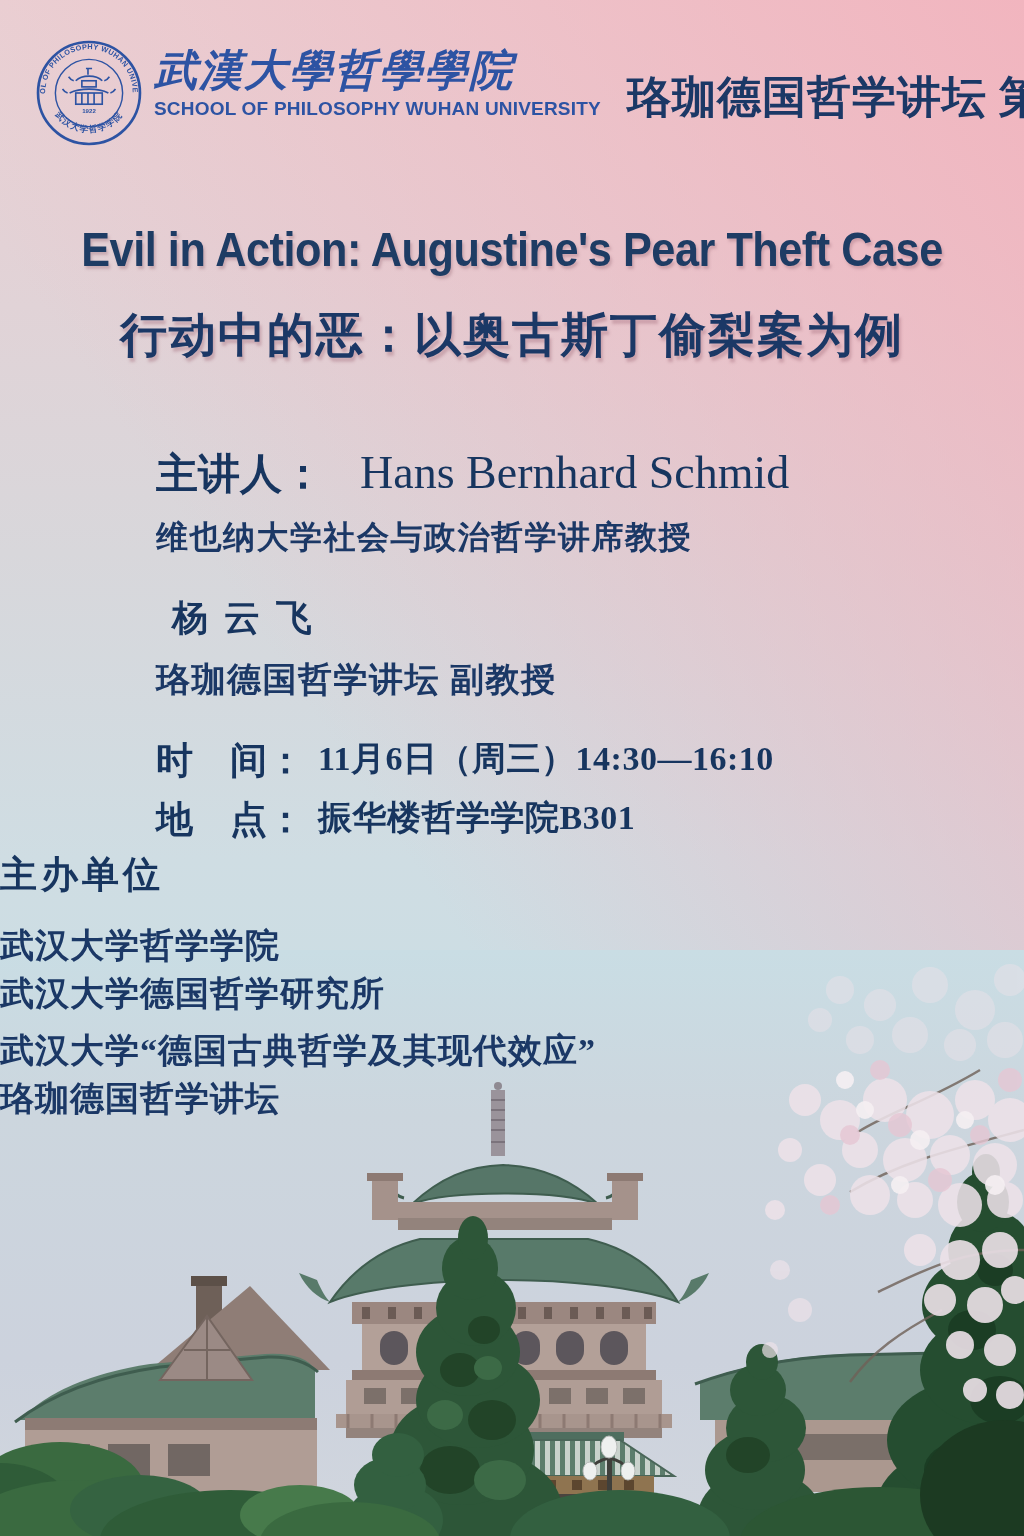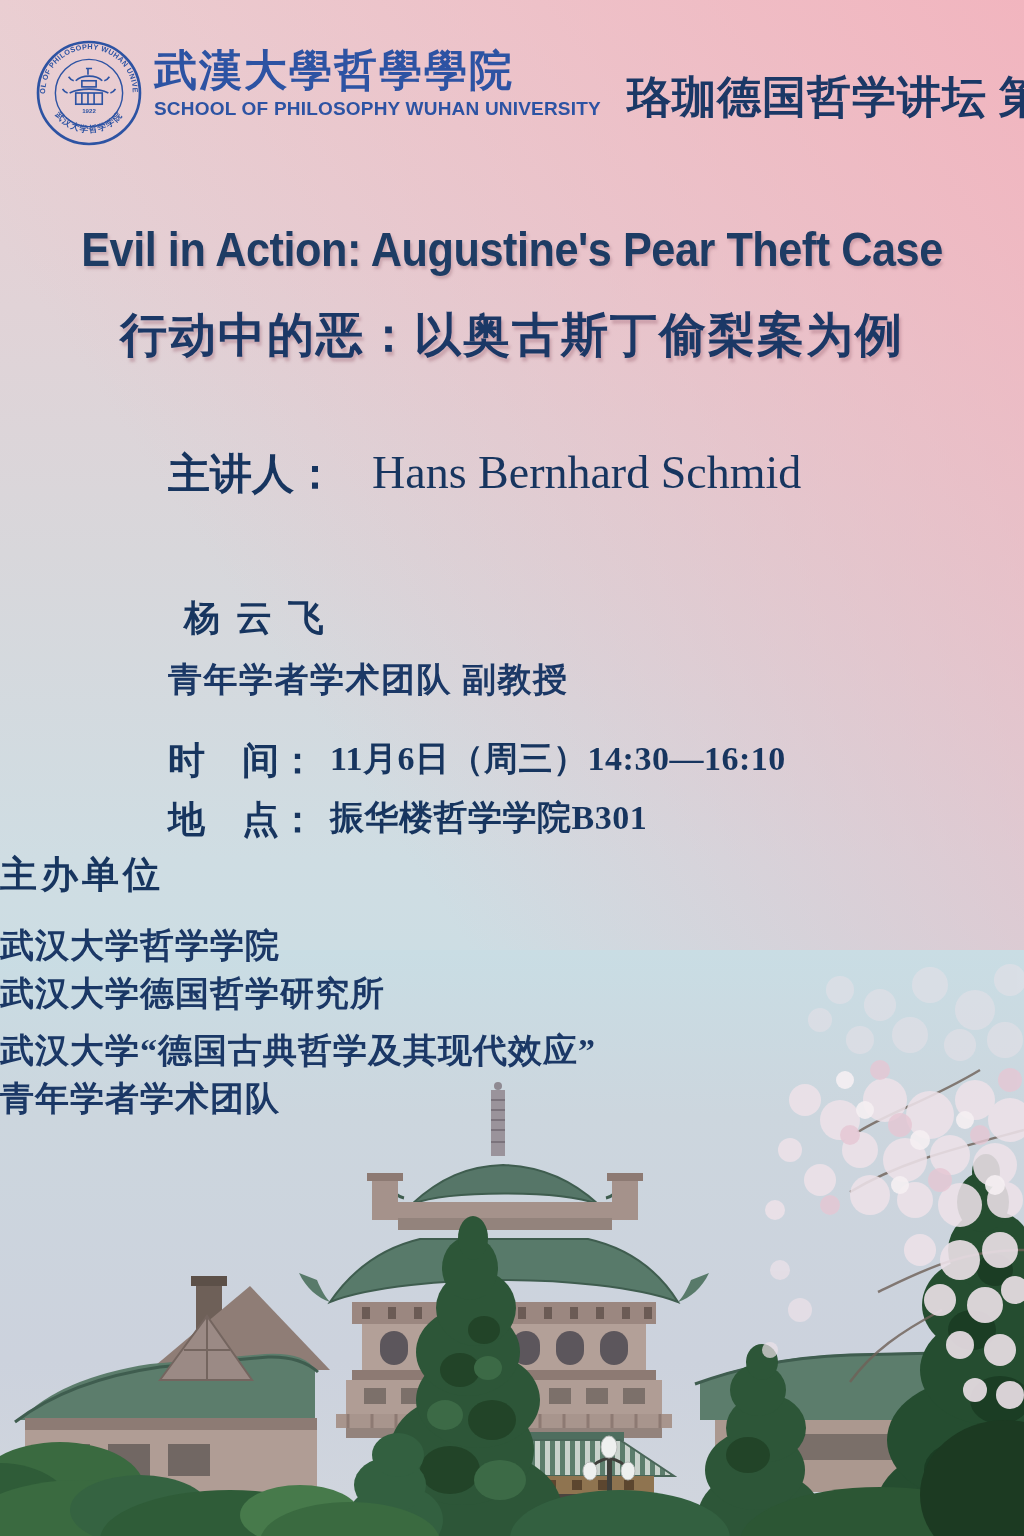--- a/index.html
+++ b/index.html
@@ -10,34 +10,34 @@
       linear-gradient(to bottom left, rgba(243,176,187,.85) 0%, rgba(243,176,187,.35) 34%, rgba(243,176,187,0) 58%),
       linear-gradient(180deg,#e9d2d5 0%,#e3d2d6 16%,#d8d7db 36%,#cfdde3 56%,#c9dde4 72%,#c9dde4 100%);
   }
   .photo{position:absolute;left:0;top:950px;width:1024px;height:586px;z-index:1;}
   .content{position:absolute;inset:0;z-index:2;}
 
   
   .header{position:absolute;top:40px;left:36px;display:flex;align-items:flex-start;}
   .seal{width:106px;height:106px;flex:0 0 auto;}
   .logo-block{margin-left:12px;padding-top:8px;}
-  .calligraphy{font-size:43px;font-weight:700;color:#2d53a3;letter-spacing:2px;line-height:1.05;white-space:nowrap;}
+  .calligraphy{font-size:43px;font-weight:700;color:#2d53a3;letter-spacing:2px;line-height:1.05;white-space:nowrap;font-style:italic;}
   .logo-en{font-family:"Liberation Sans","DejaVu Sans",sans-serif;font-size:19px;font-weight:700;color:#2d53a3;letter-spacing:.2px;margin-top:5px;white-space:nowrap;}
   .series{font-size:44px;font-weight:900;color:#1b3866;margin-left:26px;margin-top:28px;white-space:nowrap;letter-spacing:1px;}
 
   
   .title-en{position:absolute;top:222px;left:0;width:100%;text-align:center;
     font-family:"Liberation Sans","DejaVu Sans",sans-serif;font-size:48px;font-weight:700;color:#1e3c64;
     transform:scaleX(.9);letter-spacing:-.5px;white-space:nowrap;text-shadow:2px 3px 3px rgba(150,100,115,.35);}
   .title-zh{position:absolute;top:304px;left:0;width:100%;text-align:center;
     font-family:"Liberation Sans","DejaVu Sans",sans-serif;font-size:47px;font-weight:900;color:#1b3866;
     letter-spacing:2px;white-space:nowrap;text-shadow:2px 4px 3px rgba(160,105,120,.4);}
 
   
-  .block{position:absolute;left:168px;color:#17355f;}
+  .block{position:absolute;left:156px;color:#17355f;}
   .speaker{top:446px;}
   .host{top:594px;}
   .prow{display:flex;align-items:baseline;}
   .plabel{font-size:42px;font-weight:700;white-space:nowrap;}
   .pname-en{font-size:46px;margin-left:36px;white-space:nowrap;}
   .pname-zh{font-size:36px;font-weight:600;margin-left:16px;letter-spacing:16px;white-space:nowrap;}
   .affil{font-size:32px;font-weight:600;color:#1b3866;margin-top:14px;letter-spacing:1.5px;white-space:nowrap;}
   .host .affil{font-size:34px;}
 
   .schedule{top:736px;}
@@ -357,44 +357,45 @@
     </div>
 
     <div class="title-en">Evil in Action: Augustine's Pear Theft Case</div>
     <div class="title-zh">行动中的恶：以奥古斯丁偷梨案为例</div>
 
     <div class="block speaker">
       <div class="prow">
         <span class="plabel">主讲人：</span>
         <span class="pname-en">Hans Bernhard Schmid</span>
       </div>
+      <div class="affil">维也纳大学社会与政治哲学讲席教授</div>
     </div>
 
     <div class="block host">
       <div class="prow">
         <span class="pname-zh">杨云飞</span>
       </div>
-      <div class="affil">青年学者学术团队 副教授</div>
+      <div class="affil">珞珈德国哲学讲坛 副教授</div>
     </div>
 
     <div class="block schedule">
       <div class="srow">
         <span class="slabel">时　间：</span>
         <span class="svalue">11月6日（周三）14:30—16:10</span>
       </div>
       <div class="srow">
         <span class="slabel">地　点：</span>
         <span class="svalue">振华楼哲学学院B301</span>
       </div>
     </div>
 
     <div class="organizers">
       <div class="org-heading">主办单位</div>
       <div class="org-list">
         <div class="org-item">武汉大学哲学学院</div>
         <div class="org-item">武汉大学德国哲学研究所</div>
         <div class="org-item gap">武汉大学“德国古典哲学及其现代效应”</div>
-        <div class="org-item">青年学者学术团队</div>
+        <div class="org-item">珞珈德国哲学讲坛</div>
       </div>
     </div>
   </div>
 
 </div>
 
 </body></html>

